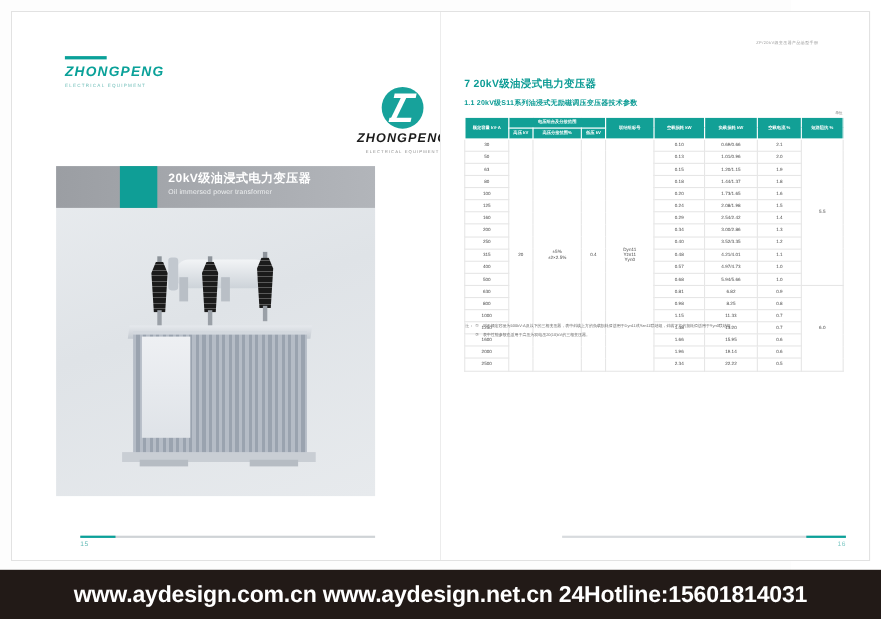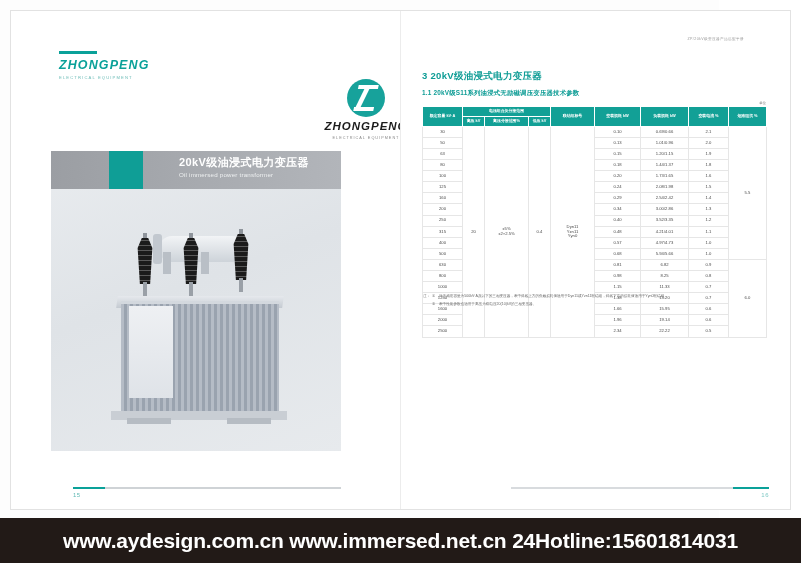--- a/index.html
+++ b/index.html
@@ -61,21 +61,21 @@
   .cover{
     position:absolute;left:40px;top:140px;width:290px;height:300px;
     background:linear-gradient(160deg,#e9ecef 0%,#dfe3e7 45%,#e7eaed 100%);
     overflow:hidden;
   }
   .cover-band{
     position:absolute;left:0;top:0;width:290px;height:38px;
     background:linear-gradient(90deg,#9b9ea3 0%,#a8abb0 55%,#b2b5ba 100%);
   }
   .cover-band .teal-sq{position:absolute;left:58px;top:0;width:34px;height:38px;background:#0f9e96;}
-  .cover-band .titles{position:absolute;left:102px;top:5px;color:#ffffff;margin-left:26px;}
+  .cover-band .titles{position:absolute;left:102px;top:5px;color:#ffffff;}
   .cover-band .t-cn{font-size:11px;font-weight:700;line-height:1.2;letter-spacing:.4px;}
   .cover-band .t-en{font-size:6.2px;line-height:1.4;margin-top:2px;color:#eef0f1;letter-spacing:.2px;}
 
   
   .xfmr{position:absolute;left:52px;top:58px;width:195px;height:215px;}
   .xf-base{position:absolute;left:8px;bottom:4px;width:176px;height:9px;background:#c9ced4;}
   .xf-base:before,.xf-base:after{
     content:"";position:absolute;bottom:-4px;width:44px;height:6px;background:#b6bcc3;
   }
   .xf-base:before{left:16px;} .xf-base:after{right:16px;}
@@ -235,21 +235,21 @@
       <div class="rule">
         <div class="accent"></div>
       </div>
       <div class="pno">15</div>
     </div>
   </div>
 
   <div class="right-page">
 
     <div class="rp-head">ZP/20kV级变压器产品选型手册</div>
-    <div class="h1">3  20kV级油浸式电力变压器</div>
+    <div class="h1">7  20kV级油浸式电力变压器</div>
     <div class="h2">1.1  20kV级S11系列油浸式无励磁调压变压器技术参数</div>
     <div class="unit-note">单位</div>
 
     <div class="tbl-wrap">
       <table class="spec">
         <colgroup>
           <col class="cap-col">
             <col class="hv-col">
             <col class="tap-col">
             <col class="lv-col">
@@ -422,16 +422,16 @@
 
     <div class="rp-footer">
       <div class="rule">
         <div class="accent"></div>
       </div>
       <div class="pno">16</div>
     </div>
   </div>
 
   <div class="banner">
-    <div class="txt">www.aydesign.com.cn www.immersed.net.cn 24Hotline:15601814031</div>
+    <div class="txt">www.aydesign.com.cn www.aydesign.net.cn 24Hotline:15601814031</div>
   </div>
 
 </div>
 
 </body></html>

